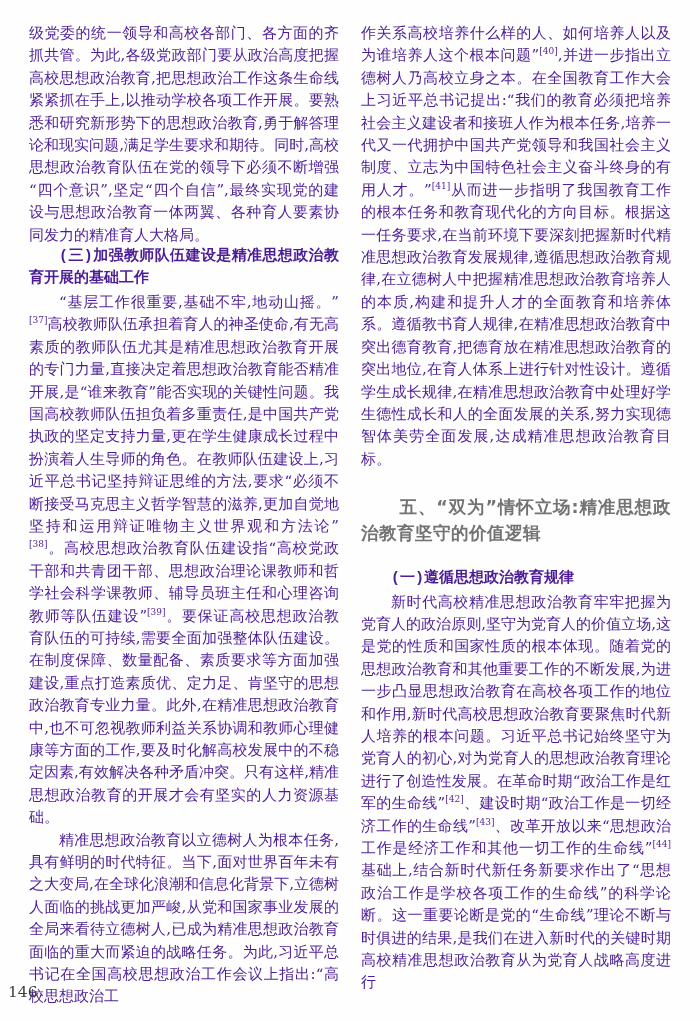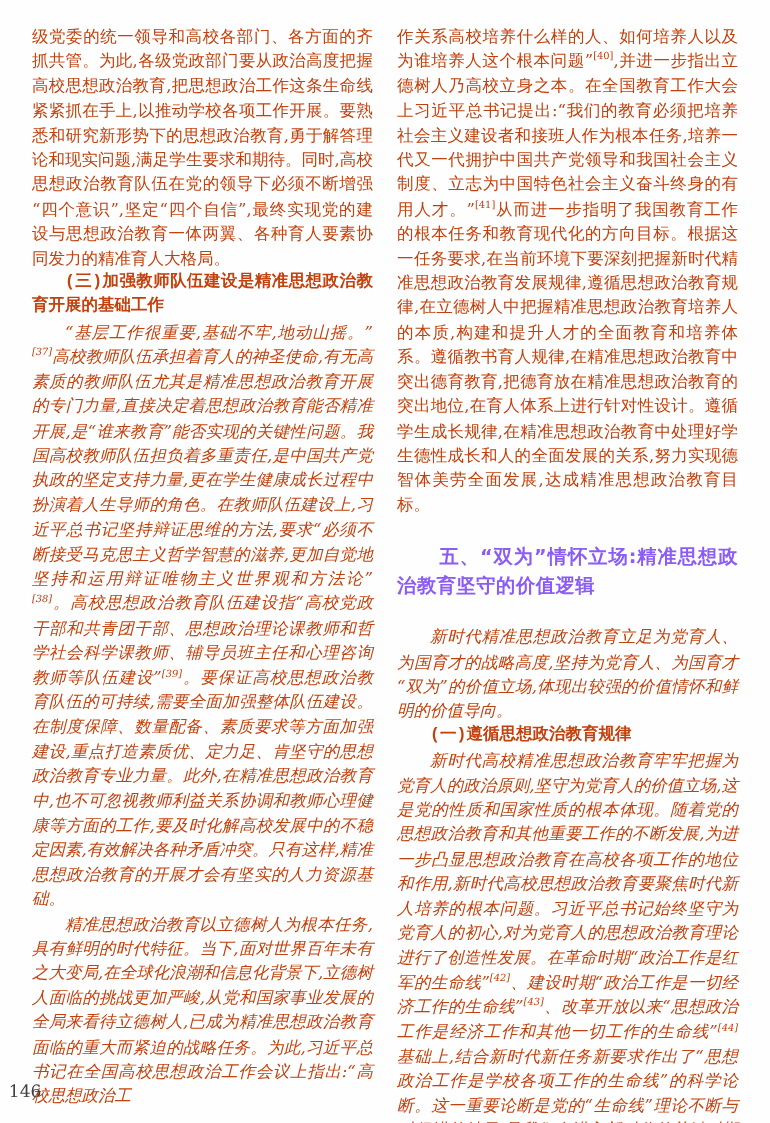--- a/index.html
+++ b/index.html
@@ -24,41 +24,41 @@
   .col {
     flex: 0 0 310px;
     width: 310px;
   }
   p {
     margin: 0;
     text-align: justify;
     font-family: "DejaVu Serif", "Liberation Serif", serif;
     font-size: 15px;
     line-height: 22.4px;
-    color: #c2410c;
+    color: #4c1d95;
   }
   p.cont { text-indent: 0; }
-  p.body { text-indent: 2em; font-style: italic; }
+  p.body { text-indent: 2em; }
   p.subhead {
     text-indent: 2em;
     font-family: Liberation Mono, monospace;
     font-weight: 700;
     font-size: 15px;
     line-height: 22.4px;
   }
   h2.h1 {
     margin: 24px 0 22px 0;
     text-indent: 2.2em;
     text-align: justify;
     font-family: "DejaVu Sans", "Liberation Sans", sans-serif;
     font-weight: 700;
     font-size: 17.5px;
     line-height: 26px;
     letter-spacing: 0.5px;
-    color: #8b5cf6;
+    color: #737373;
   }
   sup {
     font-size: 9px;
     line-height: 0;
     vertical-align: super;
     margin-top: 16px;
   }
   .pagenum {
     position: absolute;
     left: 8px;
@@ -77,21 +77,20 @@
     <div class="col">
       <p class="cont"><span>级党委的统一领导和高校各部门、各方面的齐抓共管。为此,各级党政部门要从政治高度把握高校思想政治教育,把思想政治工作这条生命线紧紧抓在手上,以推动学校各项工作开展。要熟悉和研究新形势下的思想政治教育,勇于解答理论和现实问题,满足学生要求和期待。同时,高校思想政治教育队伍在党的领导下必须不断增强“四个意识”,坚定“四个自信”,最终实现党的建设与思想政治教育一体两翼、各种育人要素协同发力的精准育人大格局。</span></p>
       <p class="subhead"><span>(三)加强教师队伍建设是精准思想政治教育开展的基础工作</span></p>
       <p class="body"><span>“基层工作很重要,基础不牢,地动山摇。”</span><sup>[37]</sup><span>高校教师队伍承担着育人的神圣使命,有无高素质的教师队伍尤其是精准思想政治教育开展的专门力量,直接决定着思想政治教育能否精准开展,是“谁来教育”能否实现的关键性问题。我国高校教师队伍担负着多重责任,是中国共产党执政的坚定支持力量,更在学生健康成长过程中扮演着人生导师的角色。在教师队伍建设上,习近平总书记坚持辩证思维的方法,要求“必须不断接受马克思主义哲学智慧的滋养,更加自觉地坚持和运用辩证唯物主义世界观和方法论”</span><sup>[38]</sup><span>。高校思想政治教育队伍建设指“高校党政干部和共青团干部、思想政治理论课教师和哲学社会科学课教师、辅导员班主任和心理咨询教师等队伍建设”</span><sup>[39]</sup><span>。要保证高校思想政治教育队伍的可持续,需要全面加强整体队伍建设。在制度保障、数量配备、素质要求等方面加强建设,重点打造素质优、定力足、肯坚守的思想政治教育专业力量。此外,在精准思想政治教育中,也不可忽视教师利益关系协调和教师心理健康等方面的工作,要及时化解高校发展中的不稳定因素,有效解决各种矛盾冲突。只有这样,精准思想政治教育的开展才会有坚实的人力资源基础。</span></p>
       <p class="body"><span>精准思想政治教育以立德树人为根本任务,具有鲜明的时代特征。当下,面对世界百年未有之大变局,在全球化浪潮和信息化背景下,立德树人面临的挑战更加严峻,从党和国家事业发展的全局来看待立德树人,已成为精准思想政治教育面临的重大而紧迫的战略任务。为此,习近平总书记在全国高校思想政治工作会议上指出:“高校思想政治工</span></p>
     </div>
 
     <div class="col">
       <p class="cont"><span>作关系高校培养什么样的人、如何培养人以及为谁培养人这个根本问题”</span><sup>[40]</sup><span>,并进一步指出立德树人乃高校立身之本。在全国教育工作大会上习近平总书记提出:“我们的教育必须把培养社会主义建设者和接班人作为根本任务,培养一代又一代拥护中国共产党领导和我国社会主义制度、立志为中国特色社会主义奋斗终身的有用人才。”</span><sup>[41]</sup><span>从而进一步指明了我国教育工作的根本任务和教育现代化的方向目标。根据这一任务要求,在当前环境下要深刻把握新时代精准思想政治教育发展规律,遵循思想政治教育规律,在立德树人中把握精准思想政治教育培养人的本质,构建和提升人才的全面教育和培养体系。遵循教书育人规律,在精准思想政治教育中突出德育教育,把德育放在精准思想政治教育的突出地位,在育人体系上进行针对性设计。遵循学生成长规律,在精准思想政治教育中处理好学生德性成长和人的全面发展的关系,努力实现德智体美劳全面发展,达成精准思想政治教育目标。</span></p>
       <h2 class="h1"><span>五、“双为”情怀立场:精准思想政治教育坚守的价值逻辑</span></h2>
-      <p class="body"><span>新时代精准思想政治教育立足为党育人、为国育才的战略高度,坚持为党育人、为国育才“双为”的价值立场,体现出较强的价值情怀和鲜明的价值导向。</span></p>
       <p class="subhead"><span>(一)遵循思想政治教育规律</span></p>
       <p class="body"><span>新时代高校精准思想政治教育牢牢把握为党育人的政治原则,坚守为党育人的价值立场,这是党的性质和国家性质的根本体现。随着党的思想政治教育和其他重要工作的不断发展,为进一步凸显思想政治教育在高校各项工作的地位和作用,新时代高校思想政治教育要聚焦时代新人培养的根本问题。习近平总书记始终坚守为党育人的初心,对为党育人的思想政治教育理论进行了创造性发展。在革命时期“政治工作是红军的生命线”</span><sup>[42]</sup><span>、建设时期“政治工作是一切经济工作的生命线”</span><sup>[43]</sup><span>、改革开放以来“思想政治工作是经济工作和其他一切工作的生命线”</span><sup>[44]</sup><span>基础上,结合新时代新任务新要求作出了“思想政治工作是学校各项工作的生命线”的科学论断。这一重要论断是党的“生命线”理论不断与时俱进的结果,是我们在进入新时代的关键时期高校精准思想政治教育从为党育人战略高度进行</span></p>
     </div>
 
   </div>
 
   <div class="pagenum">146</div>
 </div>
 
 </body></html>

